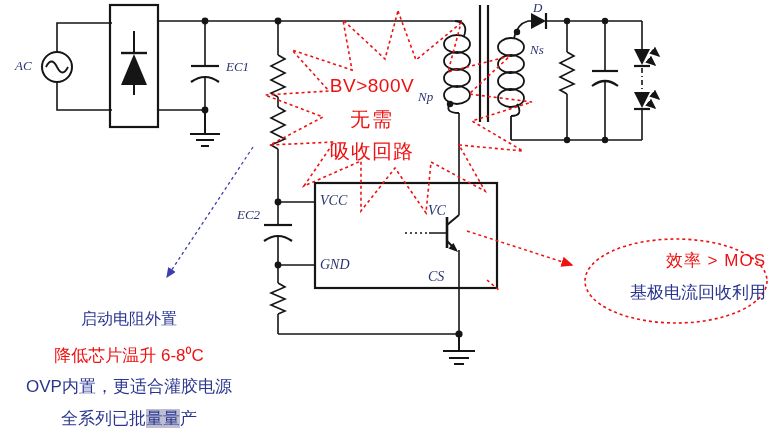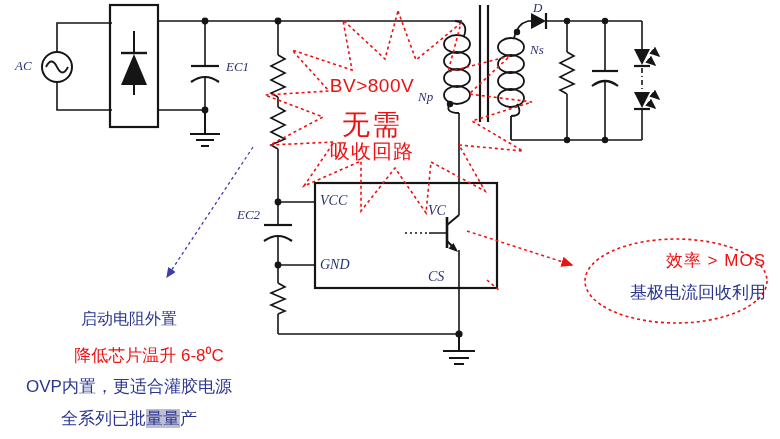--- a/index.html
+++ b/index.html
@@ -5,29 +5,29 @@
   html,body{margin:0;padding:0;background:#fff;}
   .stage{position:relative;width:780px;height:439px;background:#ffffff;overflow:hidden;
          font-family:"Liberation Sans",sans-serif;}
   svg{position:absolute;left:0;top:0;}
   .slbl{position:absolute;font-family:"Liberation Serif",serif;font-style:italic;
         color:#2a3472;font-size:13px;line-height:13px;white-space:nowrap;}
   .slbl.pin{font-size:14px;line-height:14px;}
   .burst-line{position:absolute;left:280px;width:184px;text-align:center;color:#ee1111;
         font-weight:400;white-space:nowrap;}
   .bl1{top:75px;font-size:19px;letter-spacing:.5px;}
-  .bl2{top:106px;font-size:28px;letter-spacing:2px;}
+  .bl2{top:106px;font-size:20px;letter-spacing:2px;}
   .bl3{top:138px;font-size:20px;letter-spacing:1px;}
   .callout-line{position:absolute;left:586px;width:180px;text-align:right;font-weight:400;white-space:nowrap;}
   .cl1{top:249px;font-size:17px;color:#ee1111;letter-spacing:1px;}
   .cl2{top:281px;font-size:17px;color:#2a3590;}
   .note{position:absolute;left:0;width:258px;text-align:center;font-weight:400;
         color:#2a3590;white-space:nowrap;}
   .n1{top:309px;font-size:16px;}
-  .n2{top:343px;font-size:17px;color:#ee1111;margin-left:20px;}
+  .n2{top:343px;font-size:17px;color:#ee1111;}
   .n3{top:375px;font-size:17px;}
   .n4{top:407px;font-size:17px;}
   .hl{background:rgba(125,125,165,.5);}
 </style>
 </head>
 <body>
 
 <div class="stage">
 
 <svg width="780" height="439" viewBox="0 0 780 439">

